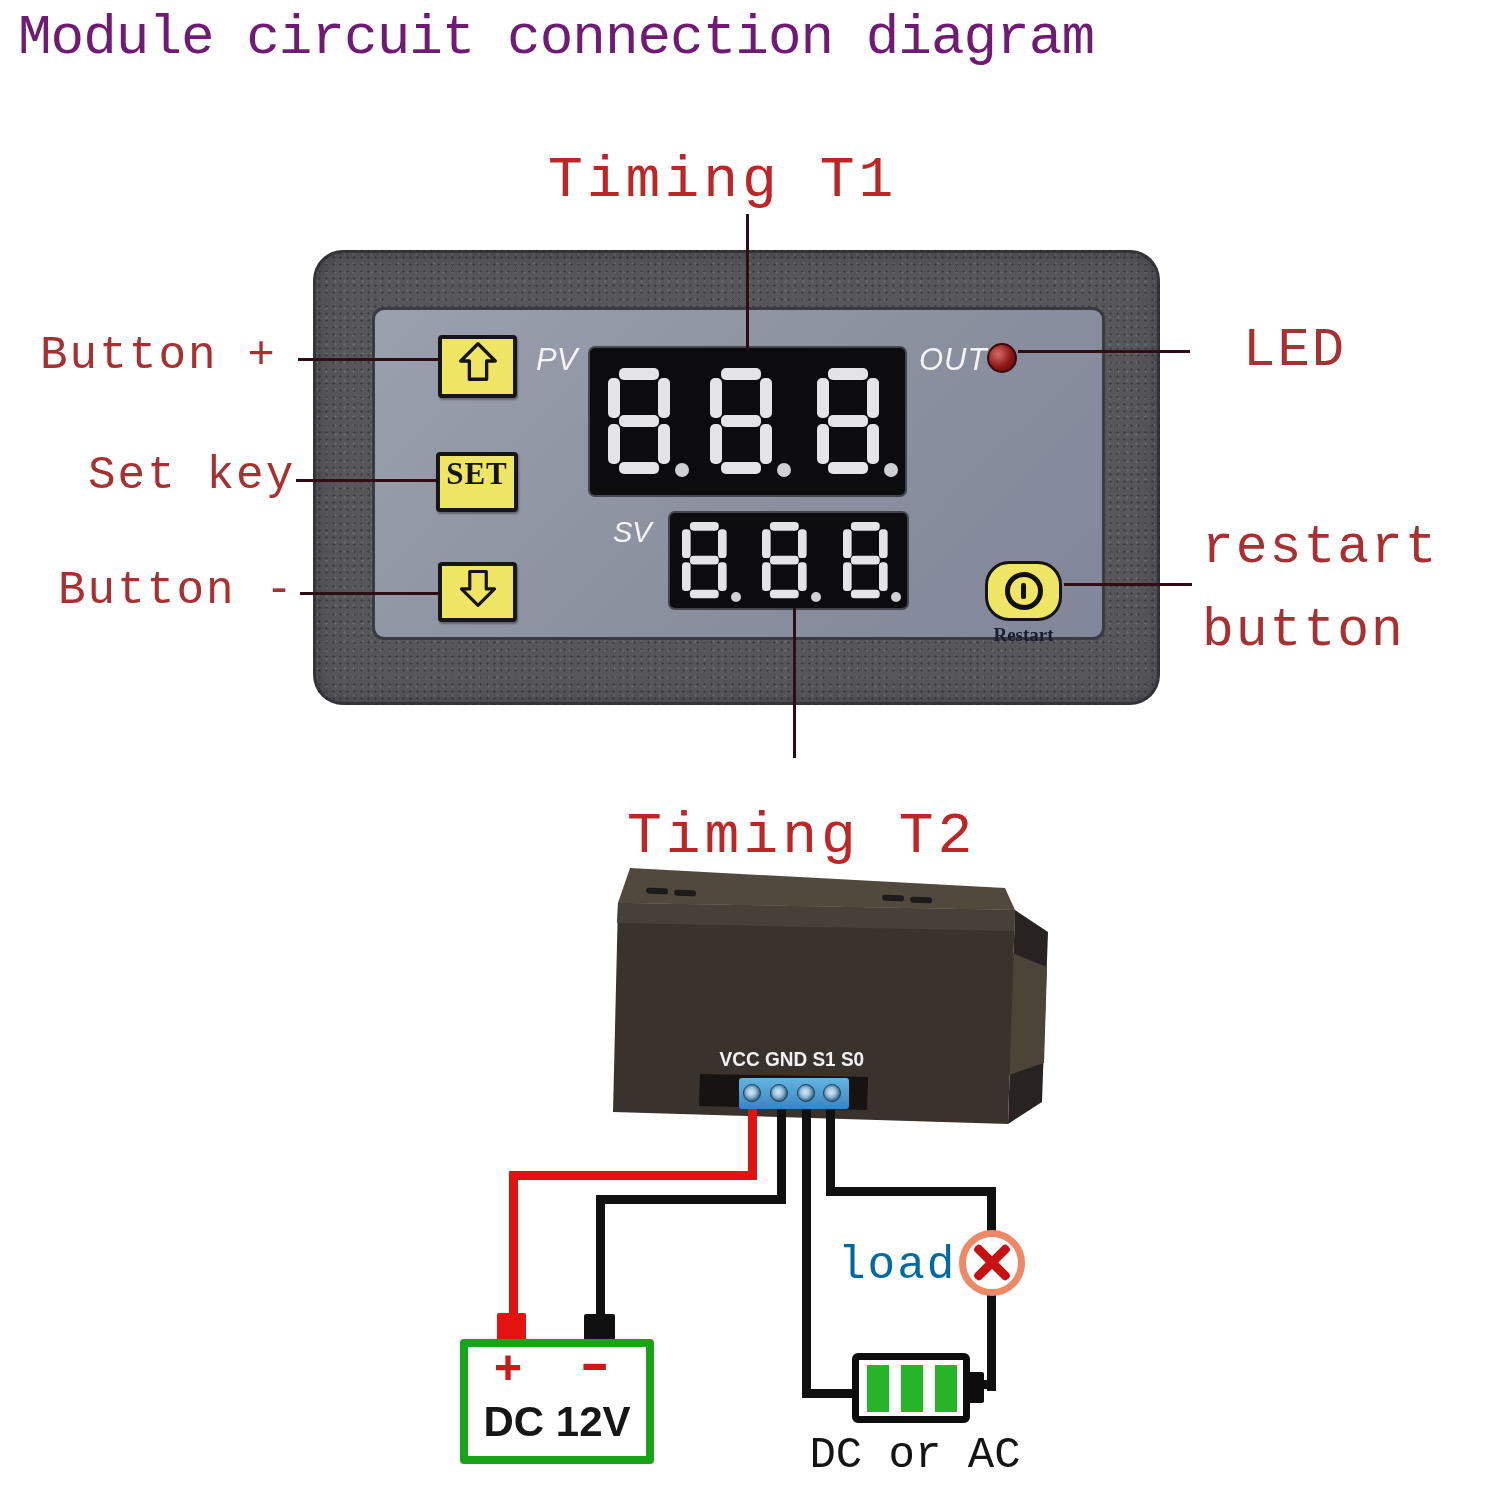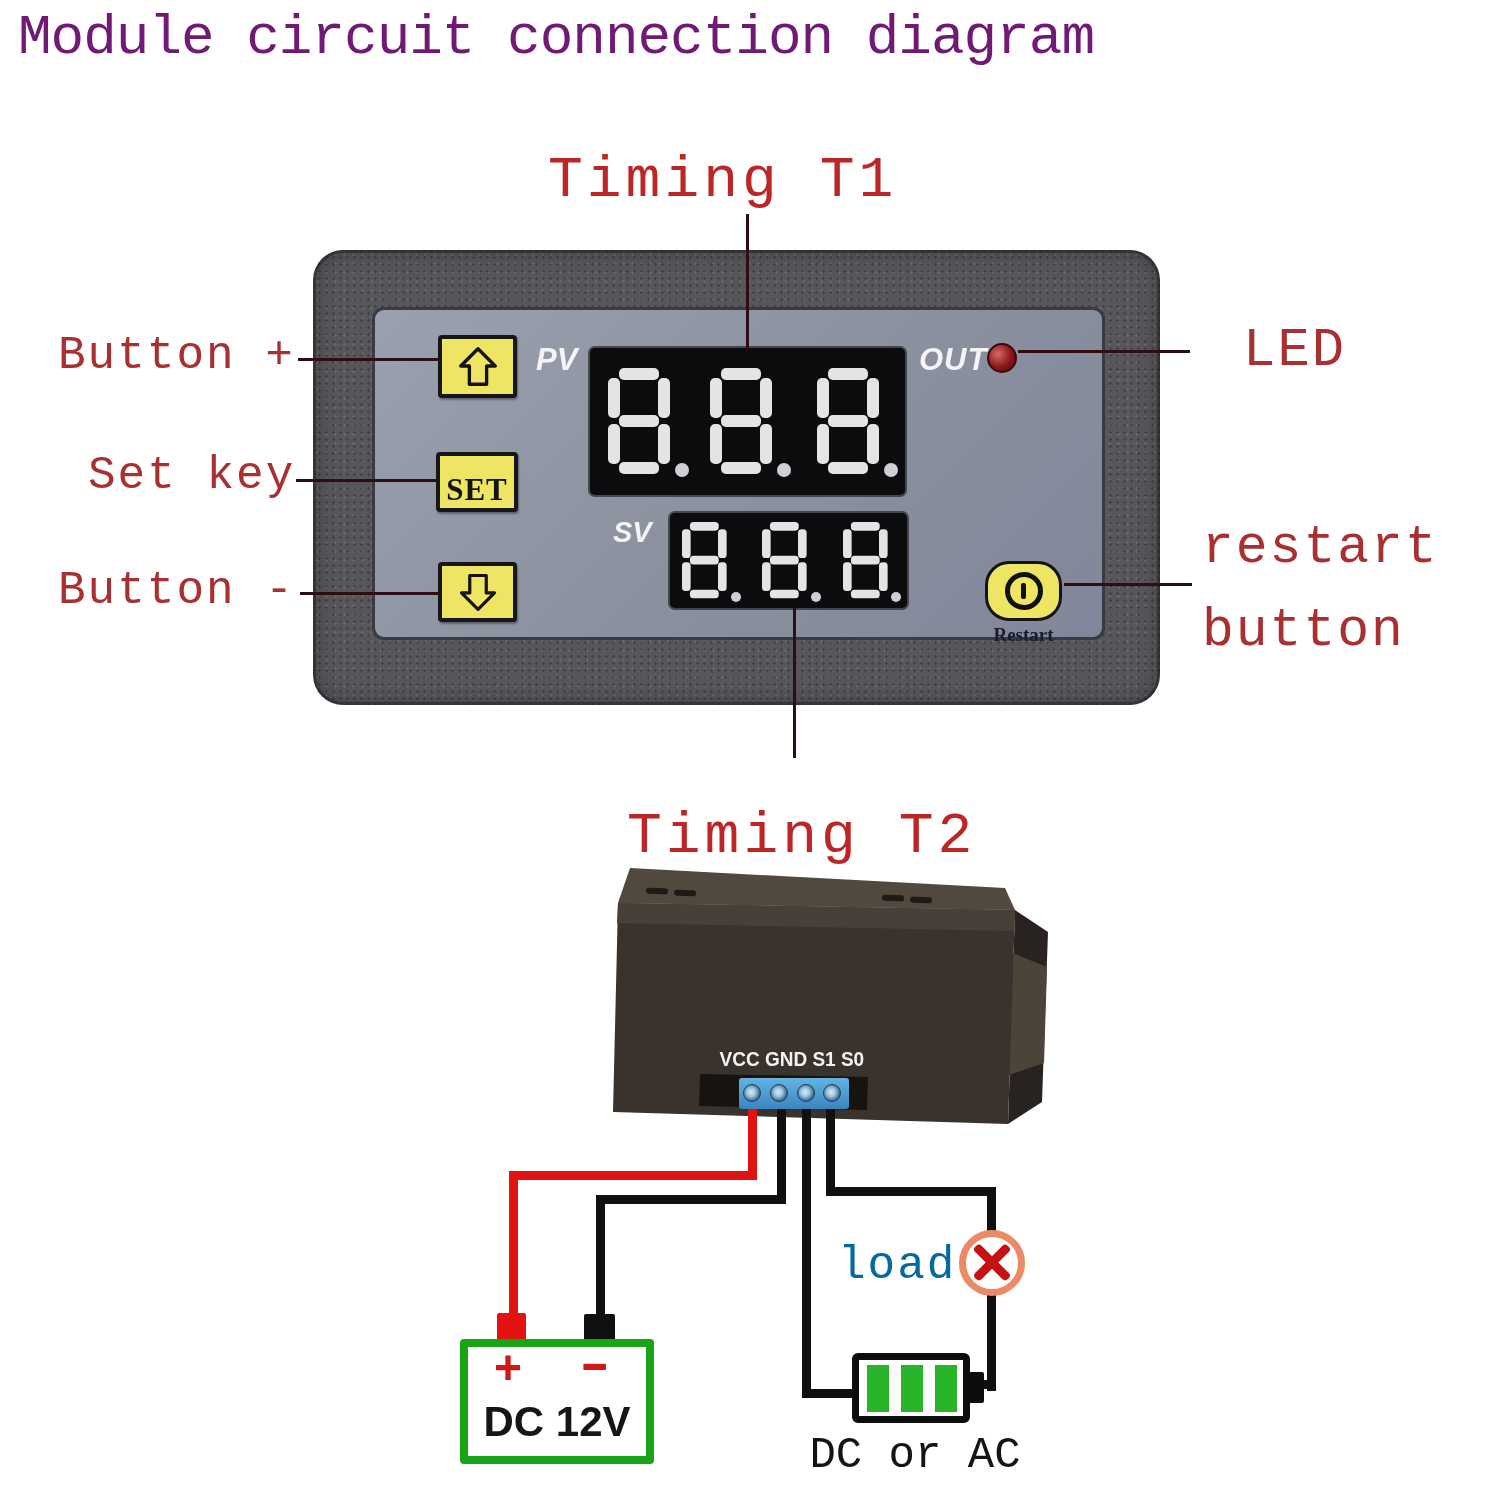--- a/index.html
+++ b/index.html
@@ -30,25 +30,25 @@
     background-size:9px 9px,7px 7px;background-position:0 0,3px 4px;
     box-shadow:inset 0 0 0 3px rgba(28,28,34,.45), inset 0 0 22px rgba(0,0,0,.35);
   }
   .panel{
     left:372px;top:307px;width:733px;height:333px;border-radius:12px;z-index:2;
     background:linear-gradient(135deg,#9aa0ad 0%,#8b909f 55%,#81879a 100%);
     border:3px solid #3a3a42;box-sizing:border-box;
   }
   .ybtn{
     background:#efe565;border:4px solid #161616;border-radius:4px;z-index:4;
-    display:flex;align-items:flex-end;justify-content:center;box-sizing:border-box;
+    display:flex;align-items:flex-start;justify-content:center;box-sizing:border-box;
     box-shadow:1px 2px 2px rgba(0,0,0,.35);
   }
   .disp{background:#0c0c0e;border-radius:5px;z-index:4;box-shadow:0 0 0 2px rgba(20,20,25,.6);}
-  .panel-label{color:#f4f4f6;font-weight:bold;font-style:italic;z-index:4;white-space:nowrap;}
+  .panel-label{color:#f4f4f6;font-weight:normal;font-style:italic;z-index:4;white-space:nowrap;}
   .led{
     left:987px;top:343px;width:30px;height:30px;border-radius:50%;z-index:5;
     background:radial-gradient(circle at 35% 35%,#d46a6a 0%,#8c1616 55%,#4e0a0a 100%);
     border:2px solid #3a0909;box-sizing:border-box;
   }
   .restart-btn{
     left:985px;top:561px;width:77px;height:60px;border-radius:24px;
     background:#efe565;border:3px solid #141414;z-index:4;box-sizing:border-box;
     display:flex;align-items:center;justify-content:center;
   }
@@ -119,21 +119,21 @@
 </svg>
 
 <div class="abs mono title">Module circuit connection diagram</div>
 
 <div class="abs mono timing" style="left:548px;top:148px;">Timing T1</div>
 <div class="abs lead" style="left:746px;top:214px;width:3px;height:136px;"></div>
 
 <div class="abs mono timing" style="left:627px;top:757px;margin-top:47px;">Timing T2</div>
 <div class="abs lead" style="left:793px;top:608px;width:3px;height:150px;"></div>
 
-<div class="abs mono red-note" style="left:58px;top:330px;text-align:right;">Button +</div>
+<div class="abs mono red-note" style="left:40px;top:330px;text-align:right;">Button +</div>
 <div class="abs lead" style="left:298px;top:358px;width:140px;height:3px;"></div>
 
 <div class="abs mono red-note" style="left:88px;top:450px;">Set key</div>
 <div class="abs lead" style="left:296px;top:479px;width:140px;height:3px;"></div>
 
 <div class="abs mono red-note" style="left:58px;top:565px;">Button -</div>
 <div class="abs lead" style="left:300px;top:592px;width:138px;height:3px;"></div>
 
 <div class="abs mono right-note" style="left:1243px;top:320px;font-size:54px;">LED</div>
 <div class="abs lead" style="left:1018px;top:350px;width:172px;height:3px;"></div>

